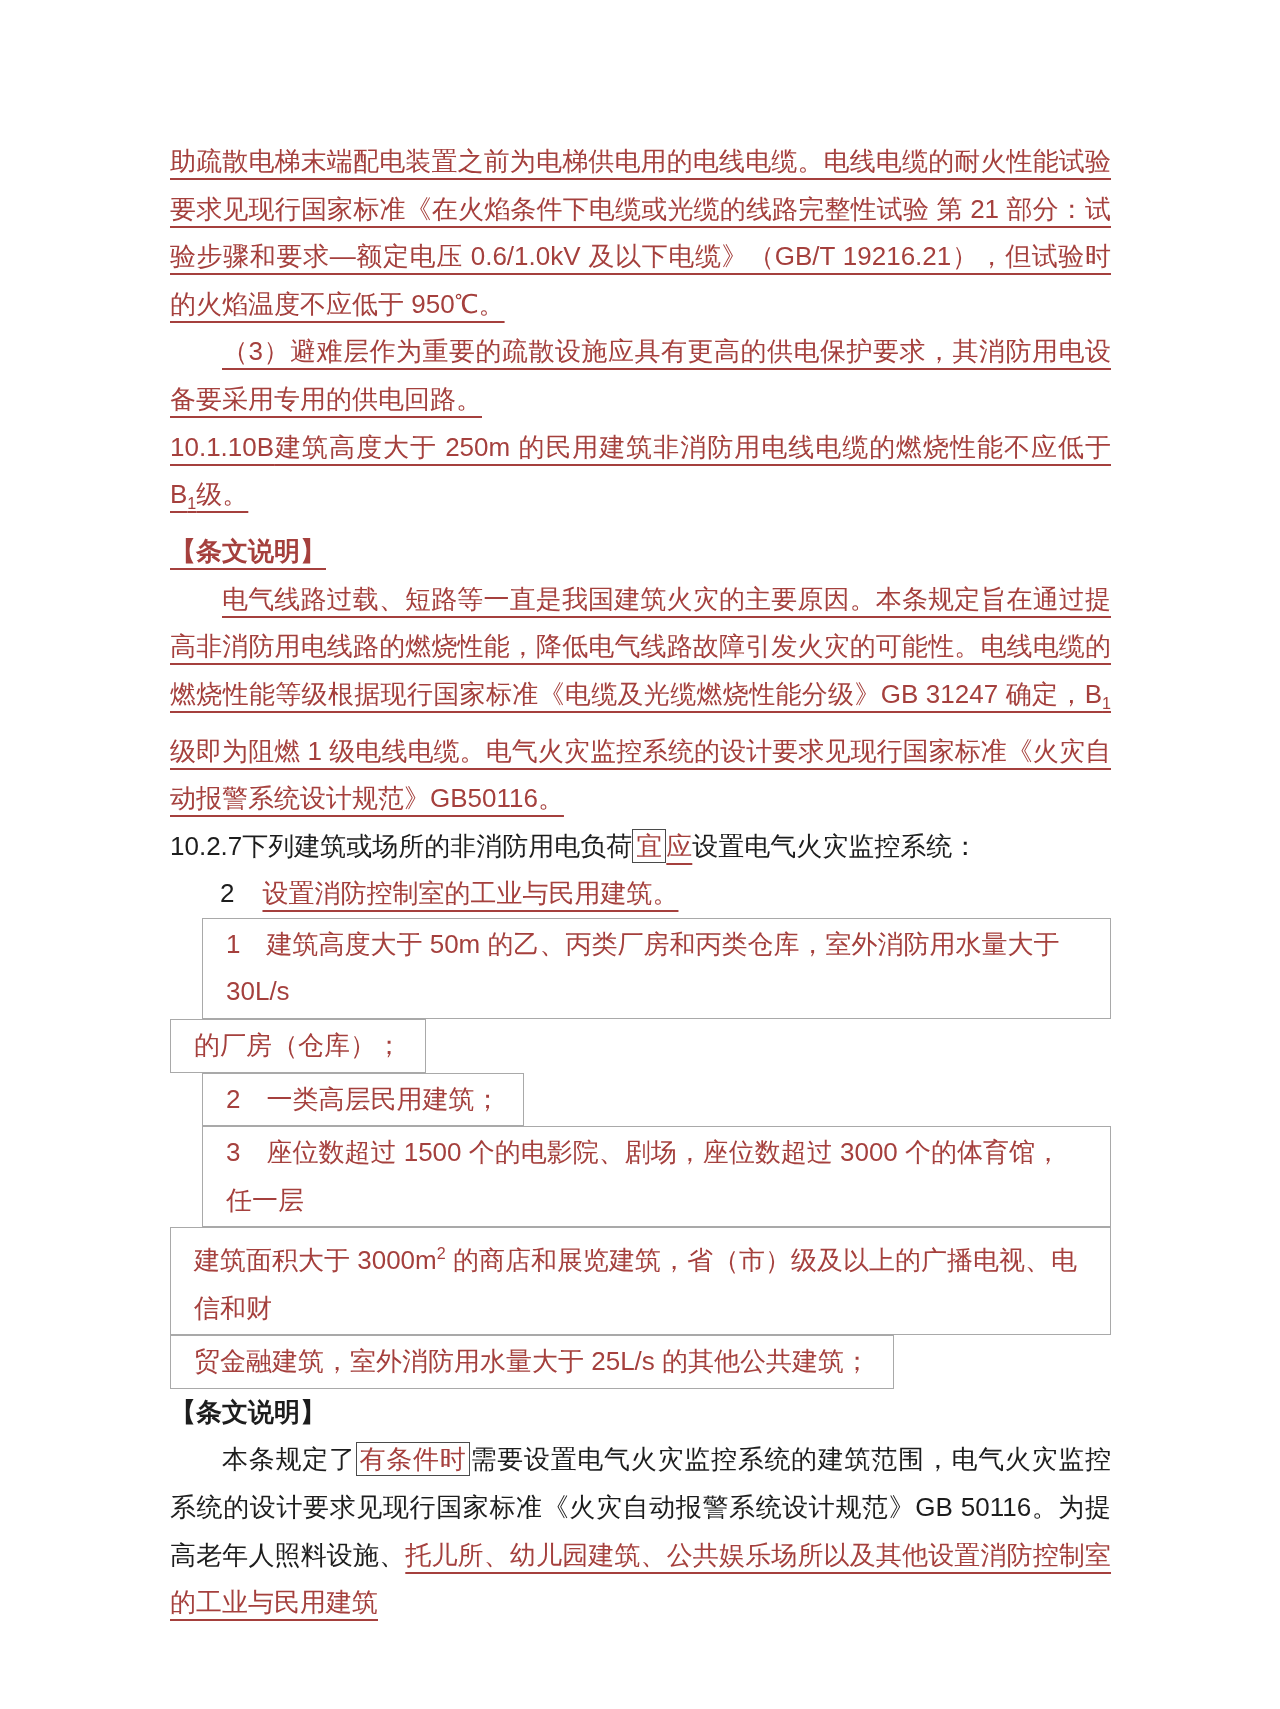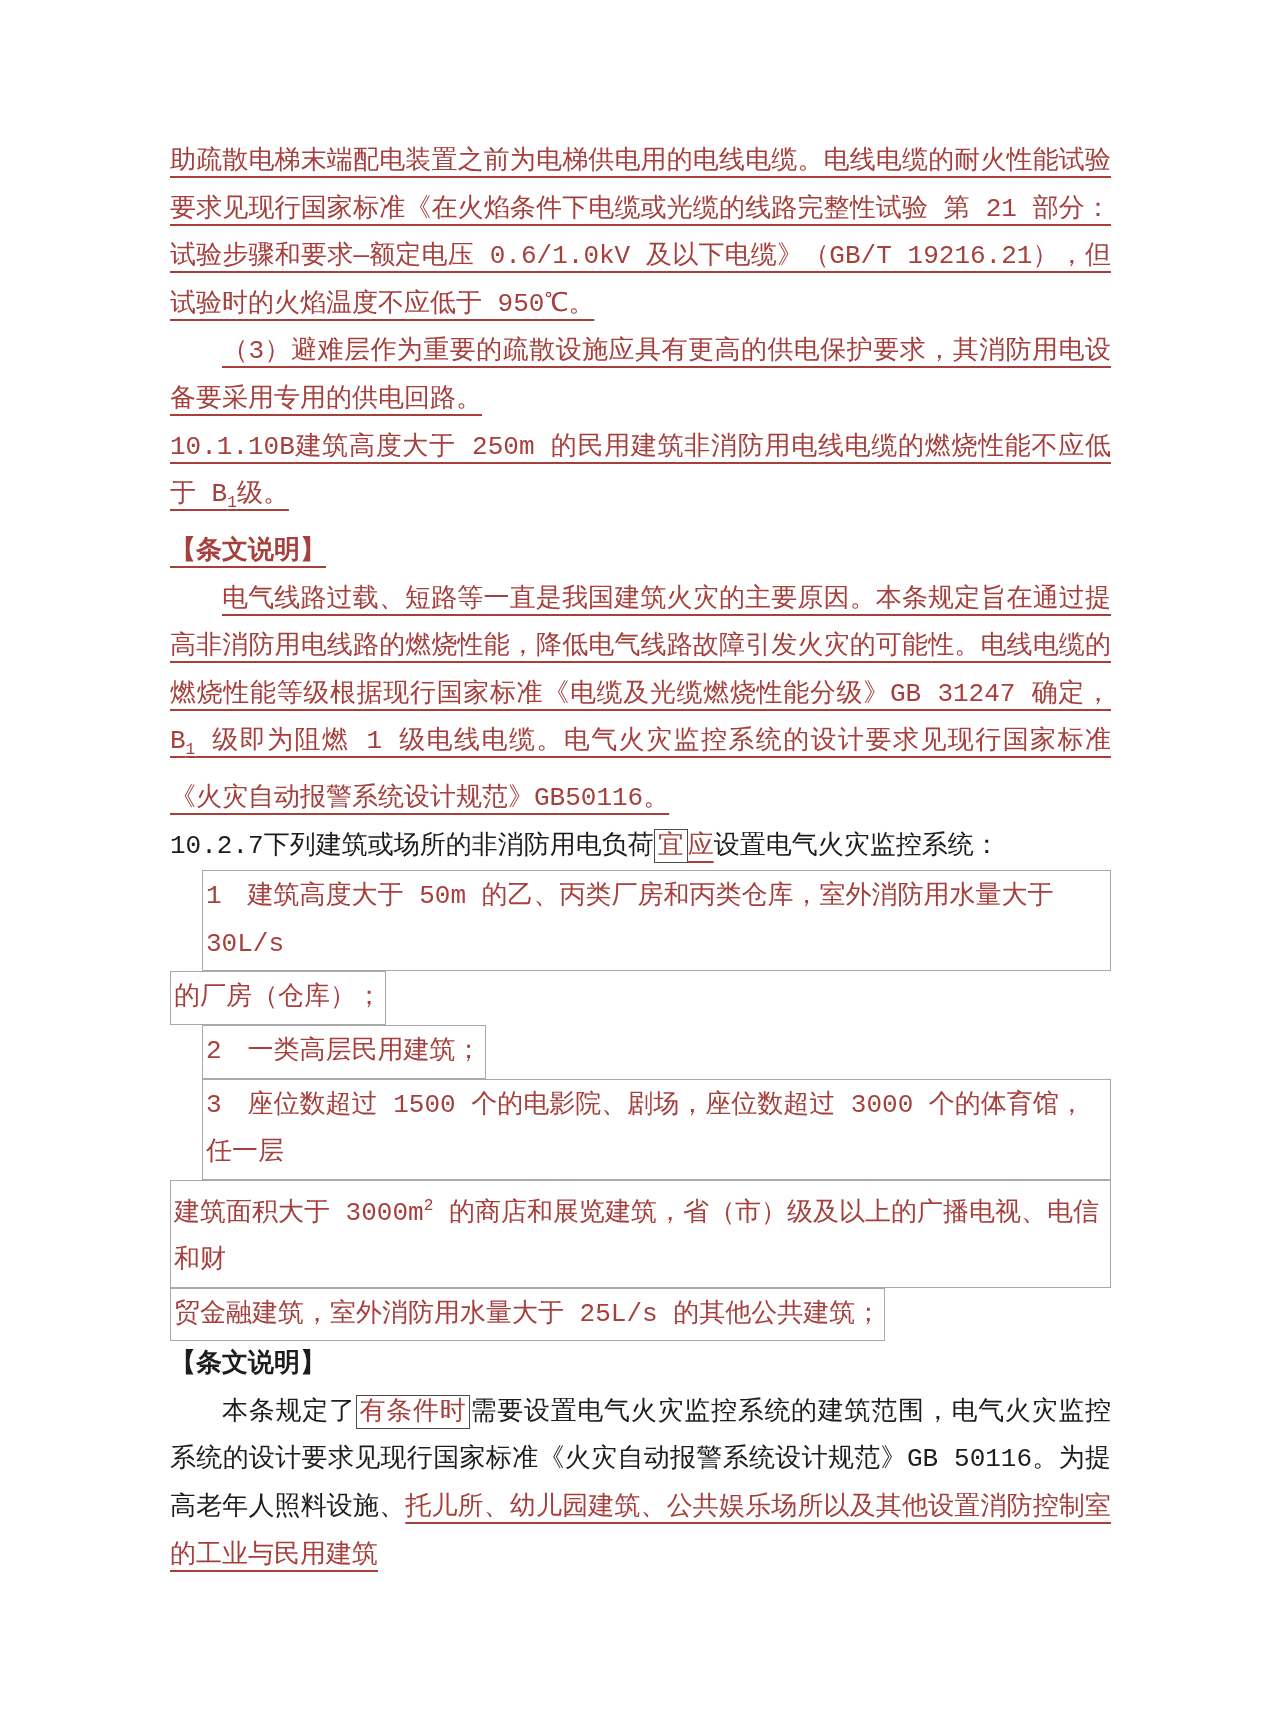--- a/index.html
+++ b/index.html
@@ -7,21 +7,21 @@
     --black:#1d1d1d;
     --box-gray:#a9a9a9;
     --box-dark:#4a4a4a;
     --paper:#ffffff;
   }
   html,body{margin:0;padding:0;background:#ffffff;}
   .page{
     position:relative;
     width:1280px;height:1709px;
     background:var(--paper);
-    font-family:Liberation Mono, monospace;
+    font-family:Liberation Sans, sans-serif;
     color:var(--black);
     overflow:hidden;
   }
   .content{
     position:absolute;left:170px;top:138px;width:941px;
     font-size:26px;line-height:47.6px;
   }
   p.t{margin:0;text-align:justify;text-justify:inter-character;}
   .indent{text-indent:52px;}
   .red-u{
@@ -45,21 +45,21 @@
   }
   .chgbox{
     color:var(--red);
     border:1px solid var(--box-dark);
     padding:1px 3px;
   }
   .boxline{line-height:47.6px;text-align:left;}
   .boxline .ibox{
     color:var(--red);
     border:1px solid var(--box-gray);
-    padding:2px 3px;
+    padding:2px 23px;
   }
   .ibox.full{display:block;}
   .ibox.hug{display:inline-block;}
   .ml-indent{margin-left:32px;}
   sub{font-size:0.62em;}
   sup{font-size:0.62em;}
 </style>
 </head>
 <body>
 
@@ -73,20 +73,21 @@
 
     <p class="t red-u"><span class="num">10.1.10B</span><span>建筑高度大于 250m 的民用建筑非消防用电线电缆的燃烧性能不应低于 B</span><sub>1</sub><span>级。</span></p>
 
     <p class="t heading red-h"><span>【条文说明】</span></p>
 
     <p class="t red-u indent"><span>电气线路过载、短路等一直是我国建筑火灾的主要原因。本条规定旨在通过提高非消防用电线路的燃烧性能，降低电气线路故障引发火灾的可能性。电线电缆的燃烧性能等级根据现行国家标准《电缆及光缆燃烧性能分级》GB 31247 确定，B</span><sub>1</sub><span> 级即为阻燃 1 级电线电缆。电气火灾监控系统的设计要求见现行国家标准《火灾自动报警系统设计规范》GB50116。</span></p>
 
     <p class="t"><span class="num blk">10.2.7</span><span class="blk">下列建筑或场所的非消防用电负荷</span><span class="chgbox">宜</span><span class="red-u">应</span><span class="blk">设置电气火灾监控系统：</span></p>
 
 
+    <p class="t item"><span class="num blk">2</span><span class="red-u">设置消防控制室的工业与民用建筑。</span></p>
 
     <div class="boxline ml-indent">
         <span class="ibox full">1　建筑高度大于 50m 的乙、丙类厂房和丙类仓库，室外消防用水量大于 30L/s</span>
       </div>
     <div class="boxline"><span class="ibox hug">的厂房（仓库）；</span></div>
 
     <div class="boxline ml-indent"><span class="ibox hug">2　一类高层民用建筑；</span></div>
 
     <div class="boxline ml-indent">
         <span class="ibox full">3　座位数超过 1500 个的电影院、剧场，座位数超过 3000 个的体育馆，任一层</span>

